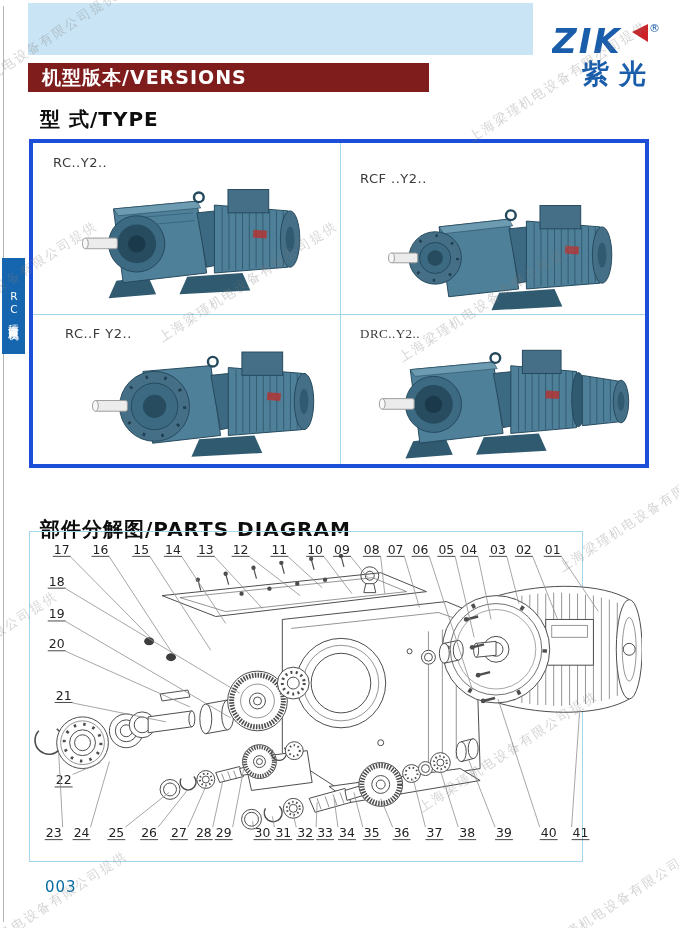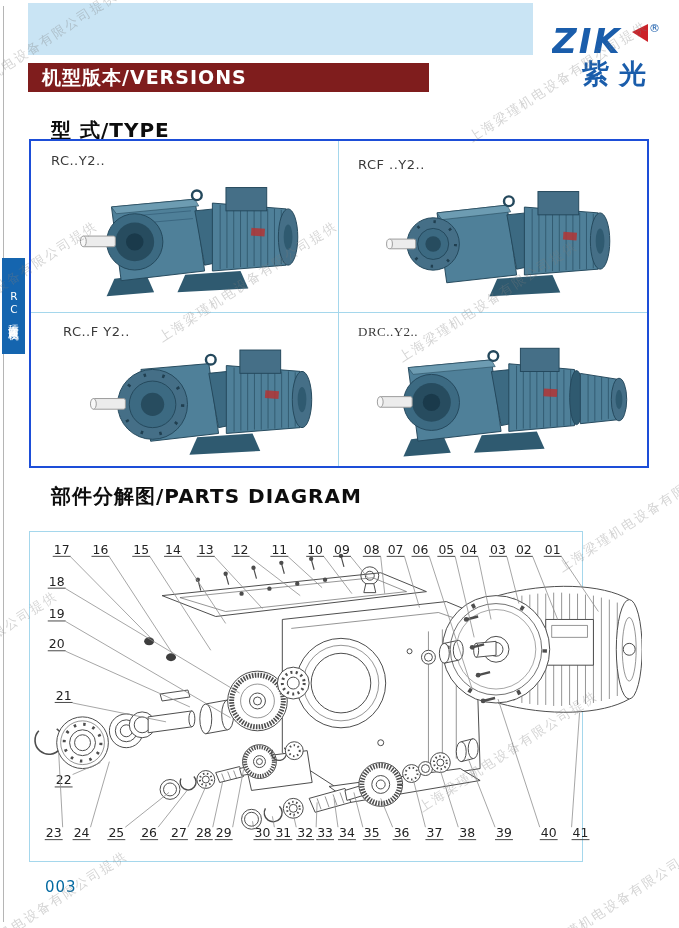--- a/index.html
+++ b/index.html
@@ -6,23 +6,23 @@
   .page{position:relative;width:679px;height:928px;background:#fff;overflow:hidden;
         font-family:"DejaVu Sans","Liberation Sans",sans-serif;}
   .page-edge{position:absolute;left:3px;top:6px;width:1px;height:916px;background:#b5b5b5;}
   .band{position:absolute;left:28px;top:3px;width:505px;height:52px;background:#c9e4f4;}
   .header-bar{position:absolute;left:28px;top:63px;width:401px;height:29px;background:#7f1d1d;
               display:flex;align-items:center;}
   .header-bar span{color:#fff;font-weight:bold;font-size:19px;letter-spacing:1px;padding-left:14px;}
   .logo{position:absolute;left:552px;top:20px;width:110px;}
   .logo-cn{position:absolute;left:556px;top:56px;width:100px;text-align:right;color:#1a5dab;
            font-weight:bold;font-size:27px;letter-spacing:10px;text-indent:10px;white-space:nowrap;}
-  .sec-title{position:absolute;left:40px;color:#0d0d0d;font-weight:bold;font-size:20px;letter-spacing:1px;margin:11px;}
+  .sec-title{position:absolute;left:40px;color:#0d0d0d;font-weight:bold;font-size:20px;letter-spacing:1px;margin:0;}
   .type-grid{position:absolute;left:29px;top:139px;width:620px;height:329px;
-             border:2px solid #1d4ed8;box-sizing:border-box;padding-left:36px;}
+             border:4px solid #1d4ed8;box-sizing:border-box;padding-left:36px;}
   .vline{position:absolute;left:307px;top:0;width:1px;height:100%;background:#a5d7ec;}
   .hline{position:absolute;left:0;top:171px;width:100%;height:1px;background:#a5d7ec;}
   .cell{position:absolute;box-sizing:border-box;}
   .cell-label{position:absolute;left:20px;top:12px;font-size:13px;color:#3a3a3a;letter-spacing:.5px;}
   .cell svg.machine{position:absolute;}
   .side-tab{position:absolute;left:2px;top:258px;width:23px;height:96px;background:#1565af;
             color:#fff;display:flex;align-items:center;justify-content:center;}
   .side-tab span{writing-mode:vertical-rl;text-orientation:upright;font-size:10.5px;letter-spacing:1px;line-height:23px;}
   .diagram-box{position:absolute;left:29px;top:531px;width:554px;height:331px;
                border:1px solid #a5d7ec;box-sizing:border-box;}
@@ -77,21 +77,21 @@
         <path d="M138,42 L158,40 L158,96 L148,98 Z" fill="#3c6a82" stroke="#24485c"></path>
         <path d="M156,34 L232,40 L232,98 L156,104 Z" fill="#4f8099" stroke="#24485c"></path>
         <path d="M164,36 V102 M171,37 V101 M178,37 V101 M185,38 V100 M192,38 V100 M199,39 V99 M206,39 V99 M213,40 V98 M220,40 V98 M227,41 V97" stroke="rgba(15,45,65,.45)" fill="none"></path>
         <rect x="170" y="18" width="42" height="24" fill="#456f87" stroke="#24485c"></rect>
         <ellipse cx="234" cy="69" rx="10" ry="29" fill="#456f87" stroke="#24485c"></ellipse>
         <ellipse cx="234" cy="69" rx="4.5" ry="13" fill="#2f5a70"></ellipse>
         <rect x="196" y="60" width="14" height="8" fill="#b23535" opacity=".85" transform="rotate(4 203 64)"></rect>
       </svg>
     </div>
 
-    <div class="cell" style="left:307px;top:4px;width:313px;height:171px;">
+    <div class="cell" style="left:307px;top:16px;width:313px;height:171px;">
       <span class="cell-label">RCF ..Y2..</span>
       <svg class="machine" style="left:35px;top:28px;" width="262" height="138" viewBox="0 0 270 140">
         <path d="M128,108 L185,104 L193,122 L120,126 Z" fill="#2f5a70"></path>
         <path d="M66,40 L138,32 L148,104 L76,112 Z" fill="#4f8099" stroke="#24485c"></path>
         <path d="M66,40 L138,32 L142,39 L71,47 Z" fill="#6d9cb2" stroke="#24485c" stroke-width=".6"></path>
         <circle cx="62" cy="72" r="27" fill="#456f87" stroke="#24485c"></circle>
         <circle cx="62" cy="72" r="23" fill="none" stroke="#203f50" stroke-width="3" stroke-dasharray="2.5,15.5"></circle>
         <circle cx="62" cy="72" r="16" fill="#3c6a82" stroke="#24485c"></circle>
         <circle cx="62" cy="72" r="8" fill="#274c5f"></circle>
         <rect x="16" y="67" width="28" height="10" rx="2" fill="#ececec" stroke="#9a9a9a"></rect>
@@ -149,21 +149,21 @@
         <ellipse cx="226" cy="65" rx="7" ry="28" fill="#2f5a70" stroke="#24485c"></ellipse>
         <path d="M230,40 L268,46 L268,88 L230,92 Z" fill="#4f8099" stroke="#24485c"></path>
         <path d="M238,42 V90 M245,43 V89 M252,44 V88 M259,45 V87" stroke="rgba(15,45,65,.45)" fill="none"></path>
         <ellipse cx="270" cy="67" rx="8" ry="22" fill="#456f87" stroke="#24485c"></ellipse>
         <ellipse cx="270" cy="67" rx="3.5" ry="10" fill="#2f5a70"></ellipse>
         <rect x="192" y="56" width="14" height="8" fill="#b23535" opacity=".85" transform="rotate(4 199 60)"></rect>
       </svg>
     </div>
   </div>
 
-  <h2 class="sec-title" style="top:472px;">部件分解图/PARTS DIAGRAM</h2>
+  <h2 class="sec-title" style="top:516px;">部件分解图/PARTS DIAGRAM</h2>
 
   <div class="diagram-box">
     <svg id="diagram-svg" width="612" height="329" viewBox="0 0 614 331">
       <g stroke="#4d4d4d" fill="none" stroke-width="1" stroke-linejoin="round">
 
         <path d="M132,64 L352,41 L398,60 L186,85 Z"></path>
         <path d="M150,66 L344,46 L378,60 L196,80 Z" stroke-width=".6"></path>
         <g stroke-width="1.2">
           <path d="M168,48 l3,11 M196,42 l3,11 M224,36 l3,11 M252,31 l3,11 M282,27 l3,11 M312,24 l3,11"></path>
           <g fill="#4d4d4d" stroke="none">

